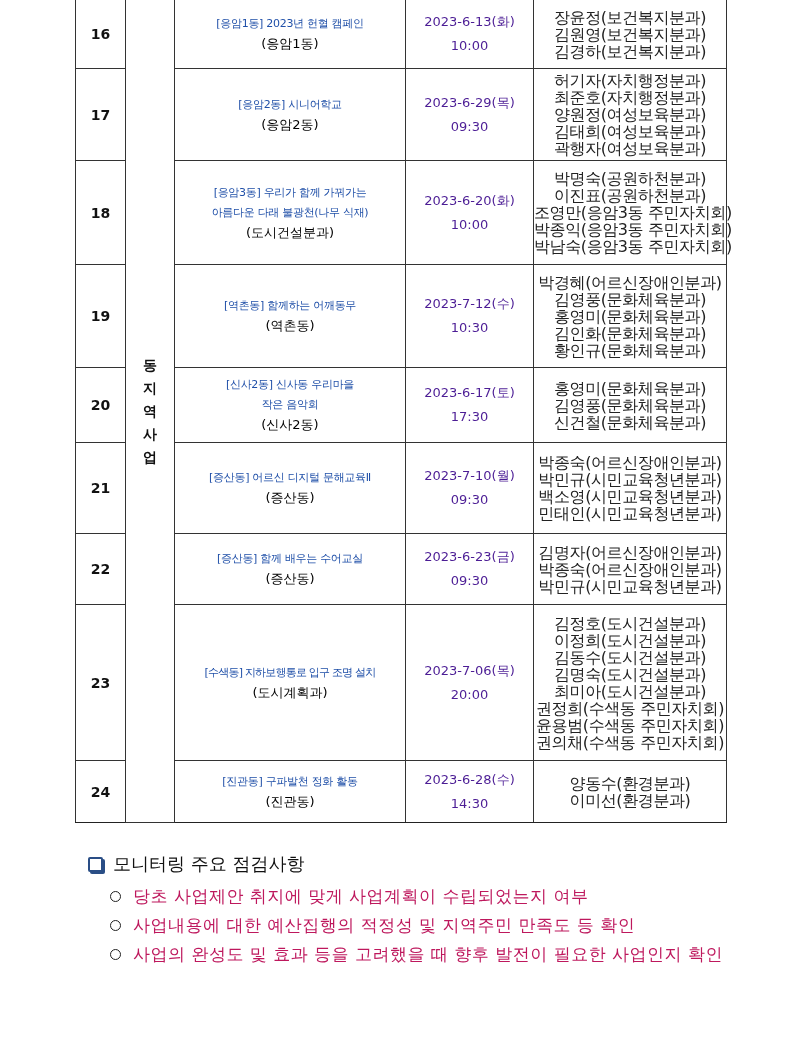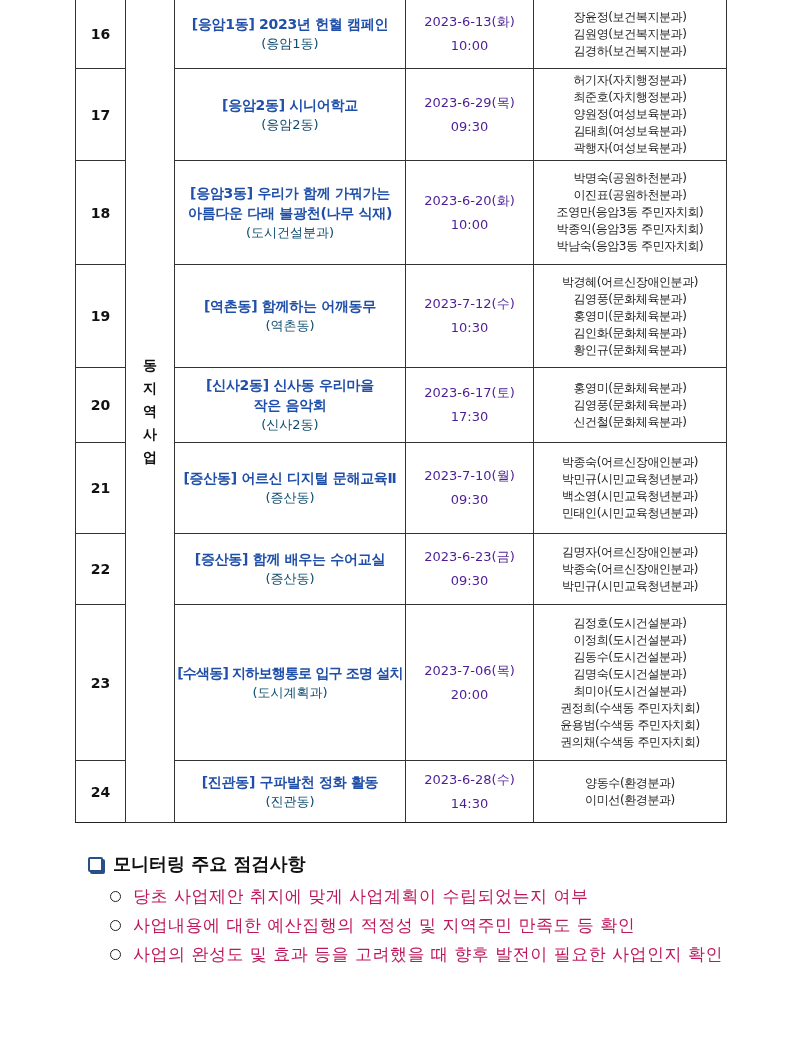--- a/index.html
+++ b/index.html
@@ -4,26 +4,26 @@
   <style>
     html, body { margin: 0; padding: 0; background: #ffffff; }
     body { width: 793px; height: 1059px; position: relative; overflow: hidden;
            font-family: "DejaVu Sans", "Liberation Sans", sans-serif; color: #222; }
     .tbl { position: absolute; left: 75px; top: -1px; width: 651px; border-collapse: collapse; table-layout: fixed; }
     .tbl td { border: 1px solid #333; text-align: center; vertical-align: middle; padding: 0; }
     .tbl tr:last-child td { border-bottom: 1.5px solid #222; }
     .tbl td.num { font-weight: bold; font-size: 14px; color: #111; }
     .tbl td.cat { font-weight: bold; font-size: 14px; line-height: 23px; color: #111; }
     .cat-char { display: block; }
-    .title { color: #1f4fa8; font-weight: bold; font-size: 14px; line-height: 20px; letter-spacing: -0.3px; }
-    .sub { font-size: 13px; line-height: 20px; color: #0c4a6e; }
+    .title { color: #1f4fa8; font-weight: normal; font-size: 11px; line-height: 20px; letter-spacing: -0.3px; }
+    .sub { font-size: 13px; line-height: 20px; color: #000000; }
     .date { font-size: 13px; line-height: 24px; color: #4c1d95; }
-    .mem { font-size: 12px; line-height: 17px; color: #222; letter-spacing: -0.4px; white-space: nowrap; }
+    .mem { font-size: 16px; line-height: 17px; color: #222; letter-spacing: -0.4px; white-space: nowrap; }
     .section { position: absolute; left: 88px; top: 852px; }
-    .section-head { display: flex; align-items: center; font-size: 18px; font-weight: bold; color: #111; }
+    .section-head { display: flex; align-items: center; font-size: 18px; font-weight: normal; color: #111; }
     .checkbox-icon { width: 15px; height: 15px; border: 2px solid #2a4e86; border-radius: 2px; background: #fff;
                      box-shadow: 2px 2px 0 #2a4e86; margin-right: 10px; box-sizing: border-box; }
     .bullet-list { margin-top: 6px; margin-left: 22px; }
     .bullet { display: flex; align-items: center; font-size: 17px; line-height: 29px; color: #be185d; letter-spacing: 0.5px; }
     .circle-icon { display: inline-block; width: 11px; height: 11px; border: 1.5px solid #222; border-radius: 50%;
                    margin-right: 12px; box-sizing: border-box; }
   </style>
 </head>
 <body>
 

